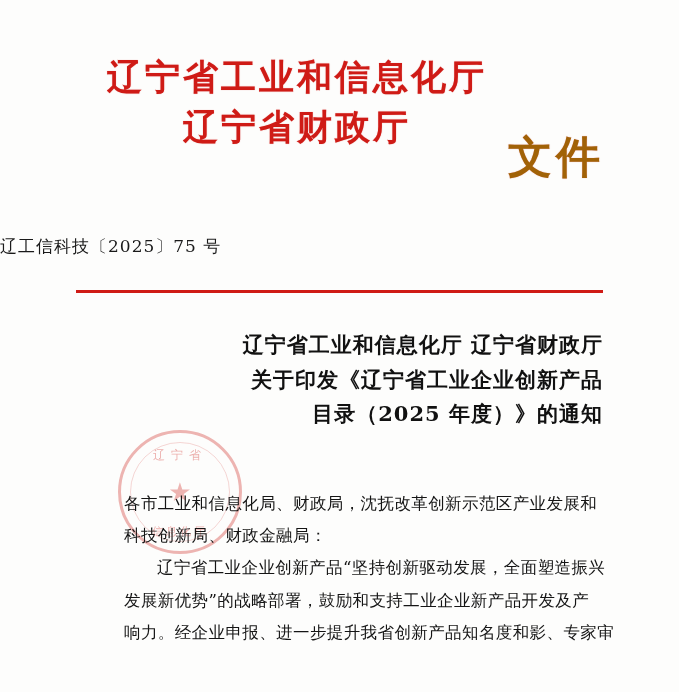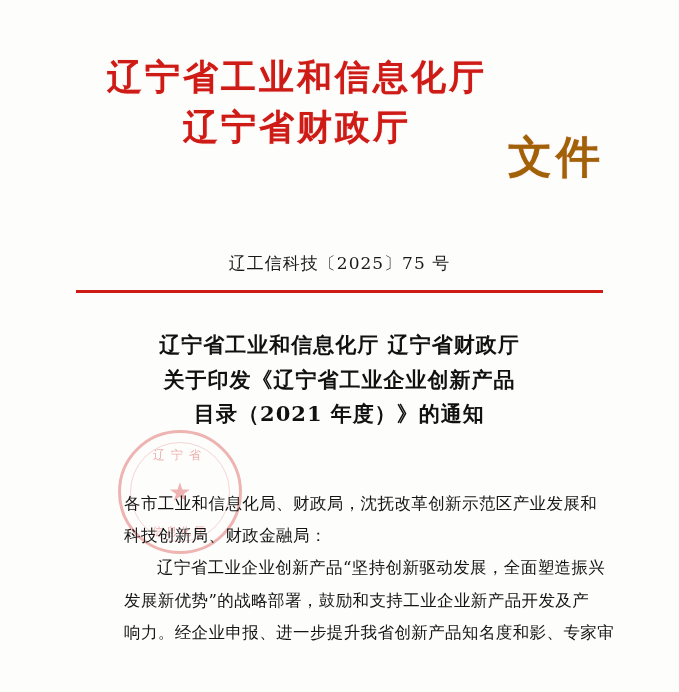--- a/index.html
+++ b/index.html
@@ -58,23 +58,22 @@
     letter-spacing: 4px;
     white-space: nowrap;
     text-shadow: 0 0 1px rgba(207,27,22,0.45);
     margin-top: 24px;
   }
 
   
   .doc-number {
     position: absolute;
     left: 0;
-    top: 252px;
-    width: 679px;
-    text-align: center;
+    top: 235px;
+    width: 679px;
     font-size: 17px;
     color: #1a1a1a;
     letter-spacing: 1px;
     font-family: "DejaVu Serif", "Liberation Serif", serif;
   }
 
   
   .red-rule {
     position: absolute;
     left: 76px;
@@ -83,21 +82,21 @@
     height: 2.5px;
     background: #cf1b16;
   }
 
   
   .title-block {
     position: absolute;
     left: 76px;
     top: 328px;
     width: 527px;
-    text-align: center;
+    text-align: right;
   }
   .title-line {
     font-size: 21px;
     font-weight: bold;
     color: #111111;
     line-height: 1.65;
     letter-spacing: 1px;
     white-space: nowrap;
     font-family: "DejaVu Serif", "Liberation Serif", serif;
   }
@@ -187,21 +186,21 @@
     <div class="doc-word">文件</div>
   </div>
 
   <div class="doc-number">辽工信科技〔2025〕75 号</div>
 
   <div class="red-rule"></div>
 
   <div class="title-block">
     <div class="title-line">辽宁省工业和信息化厅 辽宁省财政厅</div>
     <div class="title-line">关于印发《辽宁省工业企业创新产品</div>
-    <div class="title-line">目录（2021 年度）》的通知</div>
+    <div class="title-line">目录（2025 年度）》的通知</div>
   </div>
 
   <div class="seal">
     <div class="seal-inner"></div>
     <div class="seal-text">辽宁省</div>
     <div class="seal-star">★</div>
     <div class="seal-text-bottom">信息化厅</div>
   </div>
 
   <div class="body-block">

